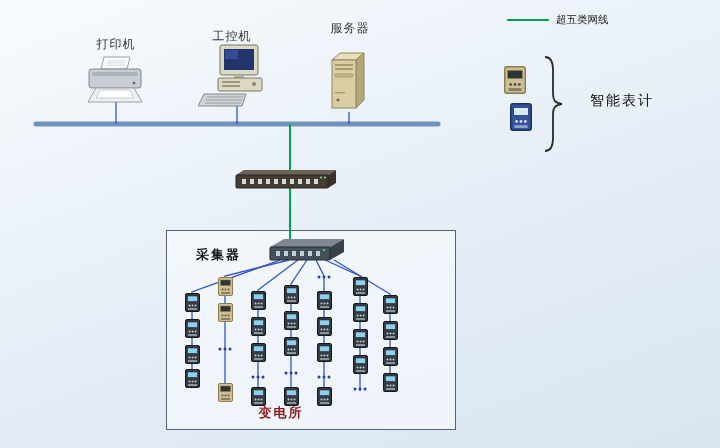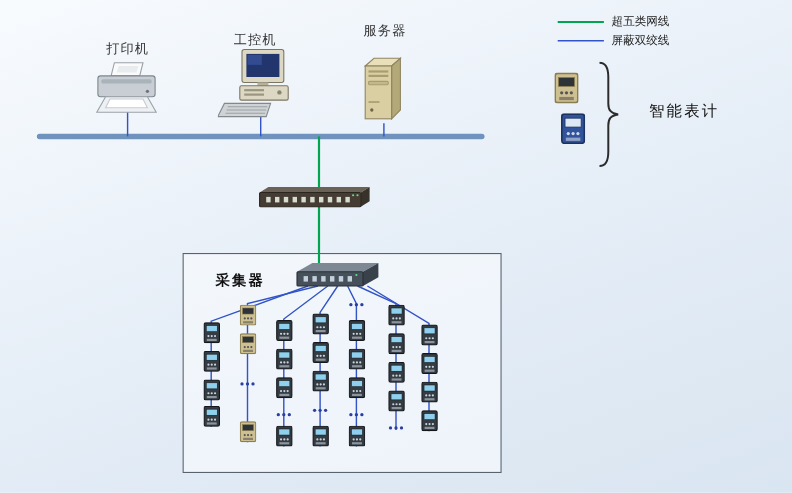--- a/index.html
+++ b/index.html
@@ -50,26 +50,20 @@
         <path d="M334,260 L390,294 L390,392" class="stp" stroke="#3354c7"></path>
       </g>
   </svg>
 
   <div class="legend-row" style="left:506px;top:13px">
     <svg width="44" height="4" viewBox="0 0 44 4">
       <line x1="1" y1="2" x2="43" y2="2" stroke-width="2" stroke="#00a550"></line>
     </svg>
     <span class="legend-label">超五类网线</span>
   </div>
-  <div class="legend-row" style="left:506px;top:30px">
-    <svg width="44" height="4" viewBox="0 0 44 4">
-      <line x1="1" y1="2" x2="43" y2="2" stroke-width="1.5" stroke="#3354c7"></line>
-    </svg>
-    <span class="legend-label">屏蔽双绞线</span>
-  </div>
 
   <div class="dev-label" style="left:88px;top:36px;width:56px">打印机</div>
   <div class="icon" style="left:84px;top:56px">
     <svg width="64" height="50" viewBox="0 0 64 50">
       <polygon points="20,1 46,1 43,13 17,13" fill="#fafafa" stroke="#9aa1a8"></polygon>
       <polygon points="24,4 42,4 40,10 22,10" fill="#e8ecef"></polygon>
       <rect x="5" y="13" width="52" height="19" rx="2.5" fill="#c9ced4" stroke="#7d868e"></rect>
       <rect x="8" y="16" width="46" height="4" rx="2" fill="#aab2ba"></rect>
       <circle cx="50" cy="27" r="1.5" fill="#6b747d"></circle>
       <polygon points="12,32 50,32 58,46 4,46" fill="#eef1f3" stroke="#9aa1a8"></polygon>
@@ -409,14 +403,15 @@
         </svg></div>
       <div class="meter" style="left: 382.5px; top: 372.5px;"><svg width="15" height="19" viewBox="0 0 15 19" preserveAspectRatio="none">
     <rect x="0.5" y="0.5" width="14" height="18" rx="1.5" fill="#343b42" stroke="#14181c"></rect>
     <rect x="2.5" y="3" width="10" height="5.5" fill="#8fd0ee" stroke="#14181c" stroke-width="0.5"></rect>
     <circle cx="4.5" cy="12.5" r="1" fill="#c8d2da"></circle>
           <circle cx="7.5" cy="12.5" r="1" fill="#c8d2da"></circle>
     <circle cx="10.5" cy="12.5" r="1" fill="#c8d2da"></circle>
     <rect x="3" y="15" width="9" height="2" fill="#c8d2da" opacity="0.6"></rect>
         </svg></div>
     </div>
+  <div class="substation-label" style="color: rgb(139, 26, 26);">变电所</div>
 
 </div>
 
 </body></html>

